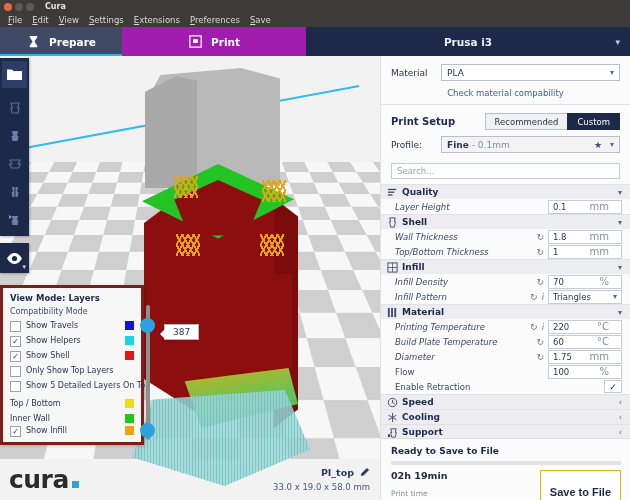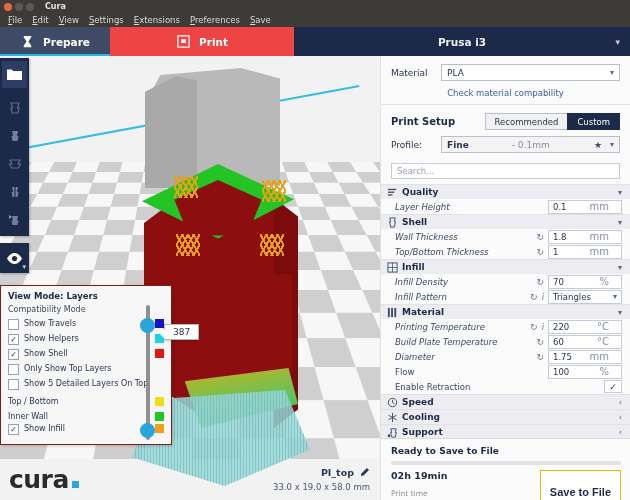--- a/index.html
+++ b/index.html
@@ -35,26 +35,26 @@
   
   .tabbar {
     position: absolute; left: 0; top: 27px; width: 630px; height: 29px;
     background: #1c2949; display: flex; align-items: stretch;
   }
   .tab {
     display: flex; align-items: center; justify-content: center;
     gap: 8px; color: #fff; font-size: 10.5px; font-weight: bold;
     position: relative;
   }
-  .tab.prepare { width: 110px; background: #3f4b66; }
+  .tab.prepare { width: 122px; background: #3f4b66; }
   .tab.prepare::after {
     content: ""; position: absolute; left: 0; bottom: 0;
     width: 100%; height: 2px; background: #24b7e8;
   }
-  .tab.print { width: 184px; background: #ef4444; }
+  .tab.print { width: 184px; background: #a21caf; }
   .tab .ticon { width: 15px; height: 15px; display: block; }
   .printer-sel {
     flex: 1; display: flex; align-items: center; justify-content: center;
     color: #eceff5; font-size: 10.5px; font-weight: bold; position: relative;
   }
   .printer-sel .chev {
     position: absolute; right: 10px; top: 50%; transform: translateY(-50%);
     color: #c6cddd; font-size: 9px;
   }
 
@@ -175,22 +175,22 @@
   .toolsep { height: 5px; }
   .viewbtn {
     position: absolute; left: 0; top: 243px; width: 29px; height: 30px;
     background: #1c2949; display: flex; align-items: center; justify-content: center;
     box-shadow: 1px 1px 2px rgba(0,0,0,.25);
   }
   .viewbtn .vchev { position: absolute; right: 3px; bottom: 2px; color: #cfd6e6; font-size: 7px; }
 
   
   .viewpanel {
-    position: absolute; left: 0; top: 285px; width: 172px; height: 160px;
-    background: #f7f7f7; border: 1px solid #7f1d1d;
+    position: absolute; left: 0; top: 285px; width: 144px; height: 160px;
+    background: #f7f7f7; border: 3px solid #7f1d1d;
     box-shadow: 1px 1px 3px rgba(0,0,0,.18); padding: 5px 7px 4px 7px;
   }
   .vp-title { font-size: 8.5px; font-weight: bold; color: #1c2949; margin-bottom: 4px; }
   .vp-sub { font-size: 8px; color: #3f4a60; margin-bottom: 5px; }
   .vp-row { display: flex; height: 15px; }
   .vp-chk {
     width: 11px; height: 11px; border: 1px solid #9aa2b0; background: #fff;
     margin-right: 5px; flex: none; display: flex; align-items: center;
     justify-content: center; font-size: 8px; color: #1c2949; line-height: 1;
   }
@@ -250,21 +250,21 @@
   .seg-btn {
     height: 17px; padding: 0 9px; display: flex; align-items: center;
     font-size: 8.5px; border: 1px solid #b9bfcc; text-align: center;
   }
   .seg-btn.off { background: #f1f1f1; color: #2b3550; border-right: none; }
   .seg-btn.on { background: #1c2949; color: #fff; border-color: #1c2949; }
 
   .profile-row { display: flex; align-items: center; margin-top: 6px; }
   .profile-box {
     flex: 1; height: 17px; border: 1px solid #b9bfcc; background: #f3f3f3;
-    display: flex; align-items: center; padding: 0 5px; position: relative; gap: 40px;
+    display: flex; align-items: center; padding: 0 5px; position: relative;
   }
   .profile-box .pname { font-size: 9px; color: #2b3550; font-weight: bold; }
   .profile-box .pdet { font-size: 9px; color: #8a8f9c; margin-left: 3px; }
   .profile-box .star { position: absolute; right: 17px; font-size: 9px; color: #3c4a68; }
   .profile-box .chev { position: absolute; right: 5px; font-size: 8px; color: #5c6780; }
 
   .searchbox {
     margin: 6px 10px 0 10px; height: 16px; border: 1px solid #c6cbd6;
     background: #fff; display: flex; align-items: center; padding: 0 5px;
     font-size: 8.5px; color: #9aa0ad;

